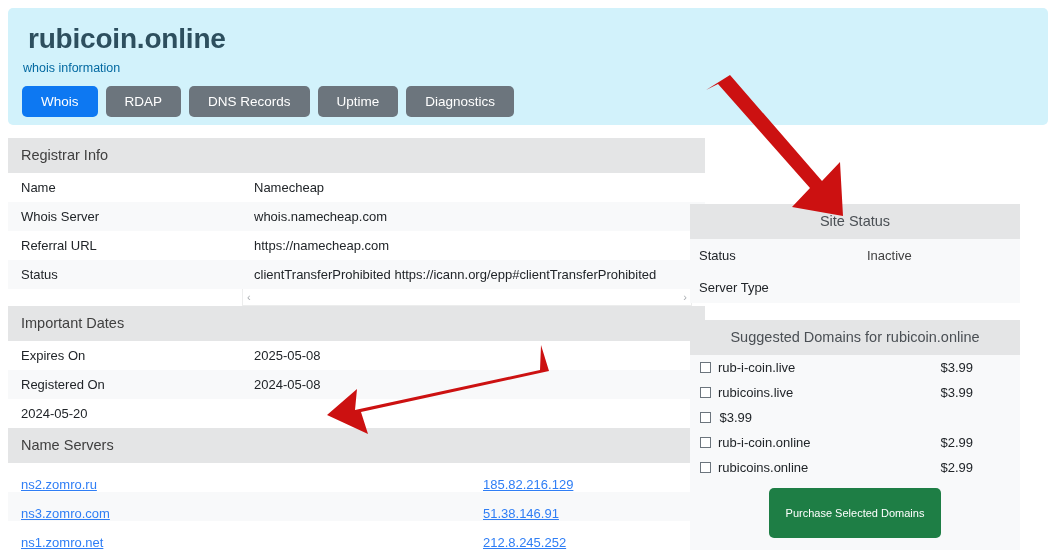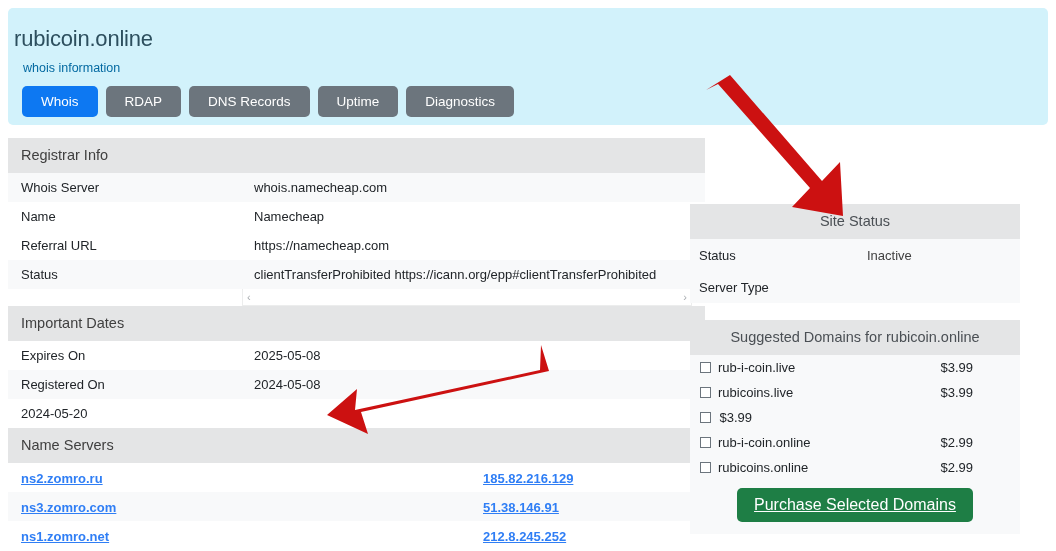--- a/index.html
+++ b/index.html
@@ -23,24 +23,24 @@
     left: 8px;
     top: 8px;
     width: 1040px;
     height: 117px;
     background: #d2f2fb;
     border-radius: 5px;
     box-sizing: border-box;
   }
   .site-title {
     position: absolute;
-    left: 6px;
+    left: 20px;
     top: 14px;
-    font-size: 22px;
-    font-weight: normal;
+    font-size: 28px;
+    font-weight: bold;
     color: #2d4f5e;
     letter-spacing: -0.2px;
     line-height: 34px;
   }
   .site-subtitle {
     position: absolute;
     left: 15px;
     top: 52px;
     font-size: 12.5px;
     color: #0369a1;
@@ -118,27 +118,26 @@
     align-items: center;
     justify-content: space-between;
     padding: 0 4px;
     box-sizing: border-box;
     font-size: 11px;
     color: #a7abaf;
     cursor: pointer;
   }
   .ns-row {
     display: flex;
-    align-items: flex-start;
+    align-items: flex-end;
     height: 29px;
     font-size: 13px;
-    padding: 8px 13px;
-    box-sizing: border-box;
-    background: #ffffff;
-    font-weight: bold;
+    padding: 0 13px;
+    box-sizing: border-box;
+    background: #ffffff;
   }
   .ns-row.alt { background: #f8f9fa; }
   .ns-host { width: 462px; flex: none; }
   .link {
     color: #2f7ef5;
     text-decoration: underline;
     cursor: pointer;
   }
 
   
@@ -195,27 +194,26 @@
     box-sizing: border-box;
   }
   .buy-wrap {
     display: flex;
     justify-content: center;
     padding: 8px 0 12px;
   }
   .buy-btn {
     background: #1e7e45;
     color: #ffffff;
-    font-size: 16px;
-    padding: 8px 17px;
+    font-size: 11px;
+    padding: 19px 17px;
     border-radius: 5px;
     border: none;
     cursor: pointer;
     font-family: "Liberation Sans", sans-serif;
-    text-decoration: underline;
   }
 
   
   .arrow-layer {
     position: absolute;
     left: 0; top: 0;
     width: 1056px; height: 551px;
     pointer-events: none;
   }
 </style>
@@ -231,27 +229,27 @@
     <div class="tab">DNS Records</div>
     <div class="tab">Uptime</div>
     <div class="tab">Diagnostics</div>
   </div>
 </div>
 
 <div class="left-panel">
 
   <div class="section-head">Registrar Info</div>
 
+  <div class="kv-row">
+    <div class="kv-key">Name</div>
+    <div class="kv-val">Namecheap</div>
+  </div>
   <div class="kv-row alt">
     <div class="kv-key">Whois Server</div>
     <div class="kv-val">whois.namecheap.com</div>
-  </div>
-  <div class="kv-row">
-    <div class="kv-key">Name</div>
-    <div class="kv-val">Namecheap</div>
   </div>
   <div class="kv-row">
     <div class="kv-key">Referral URL</div>
     <div class="kv-val">https://namecheap.com</div>
   </div>
   <div class="kv-row alt">
     <div class="kv-key">Status</div>
     <div class="kv-val">clientTransferProhibited https://icann.org/epp#clientTransferProhibited</div>
   </div>
   <div class="scroll-strip">

